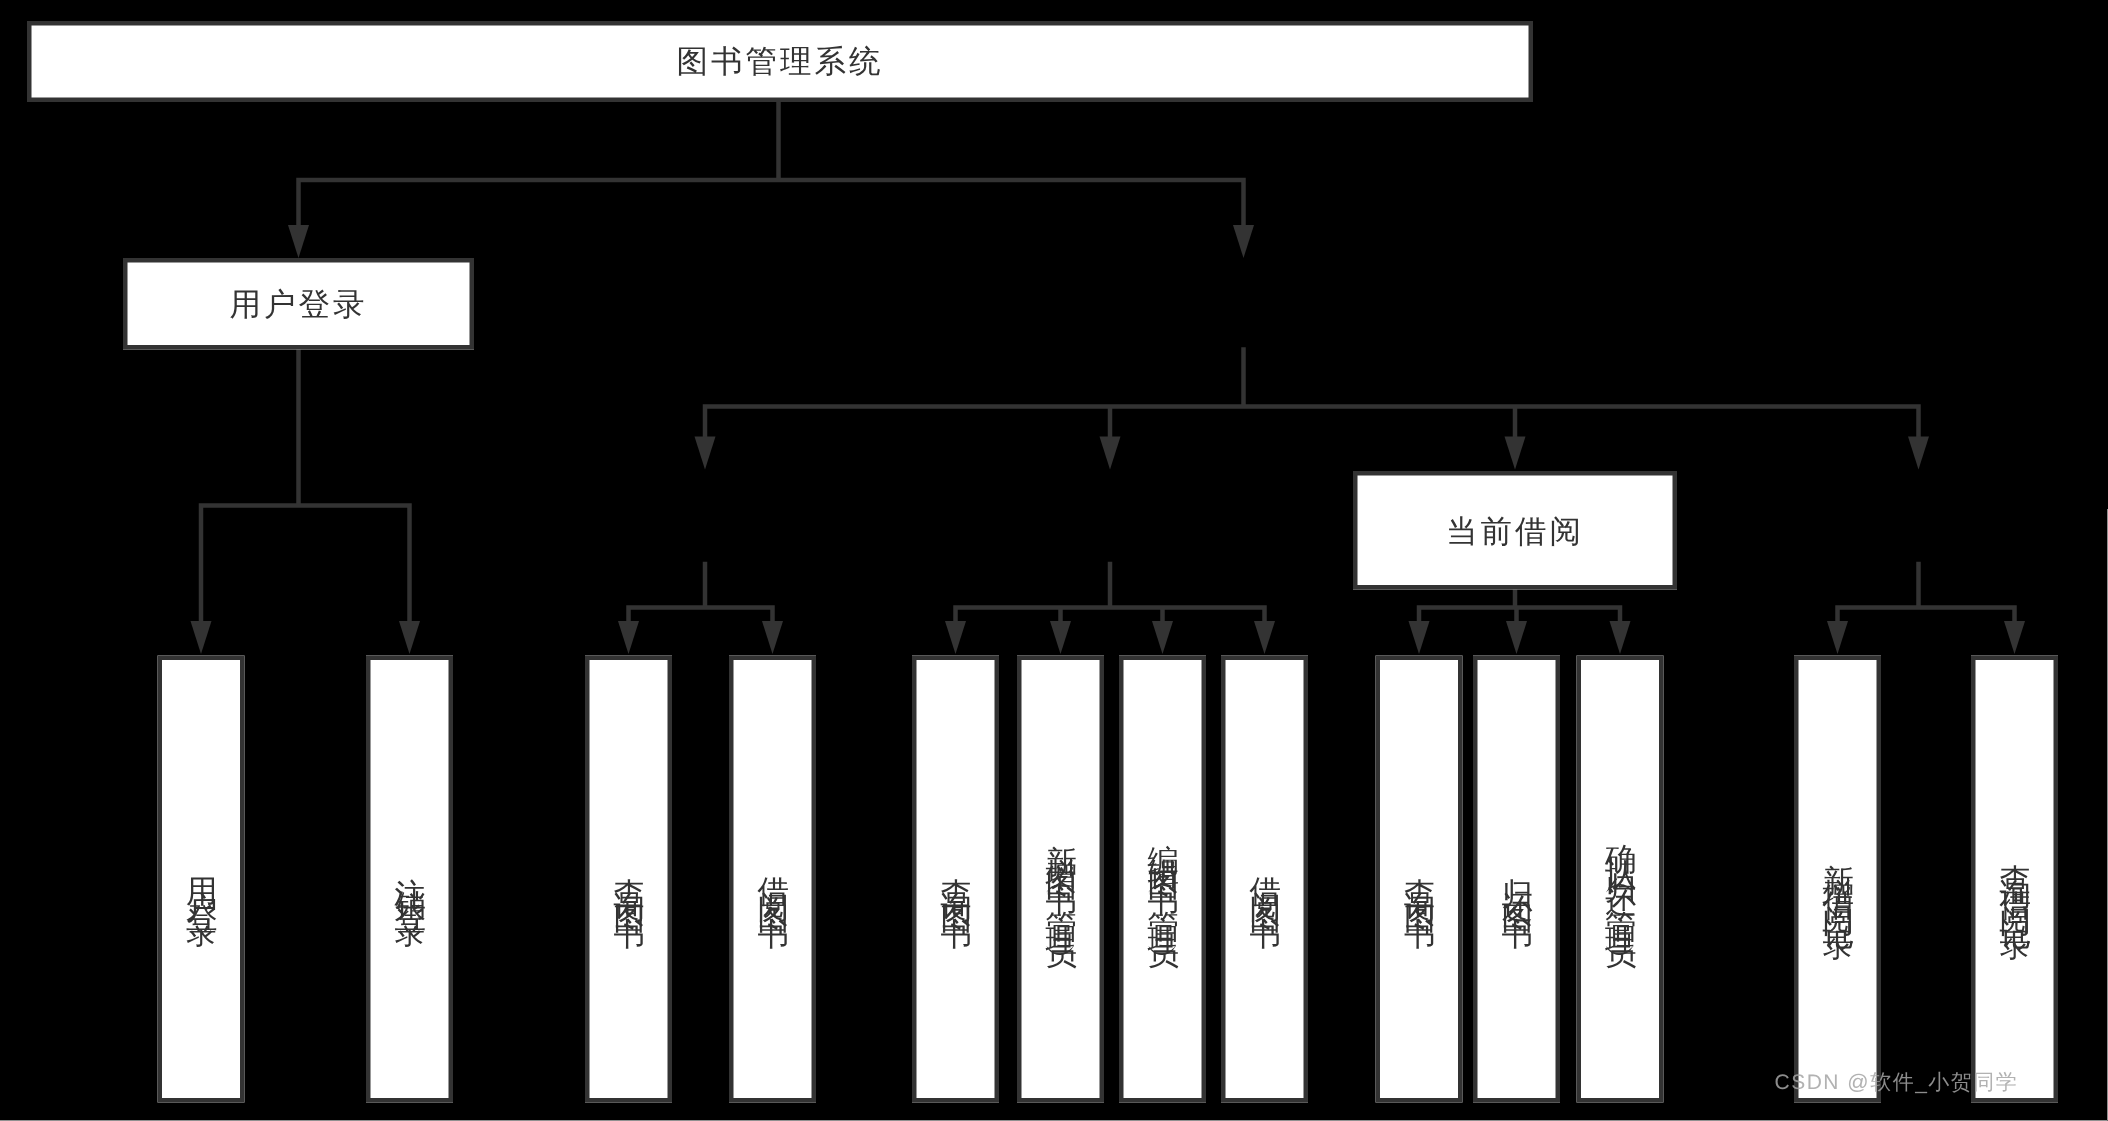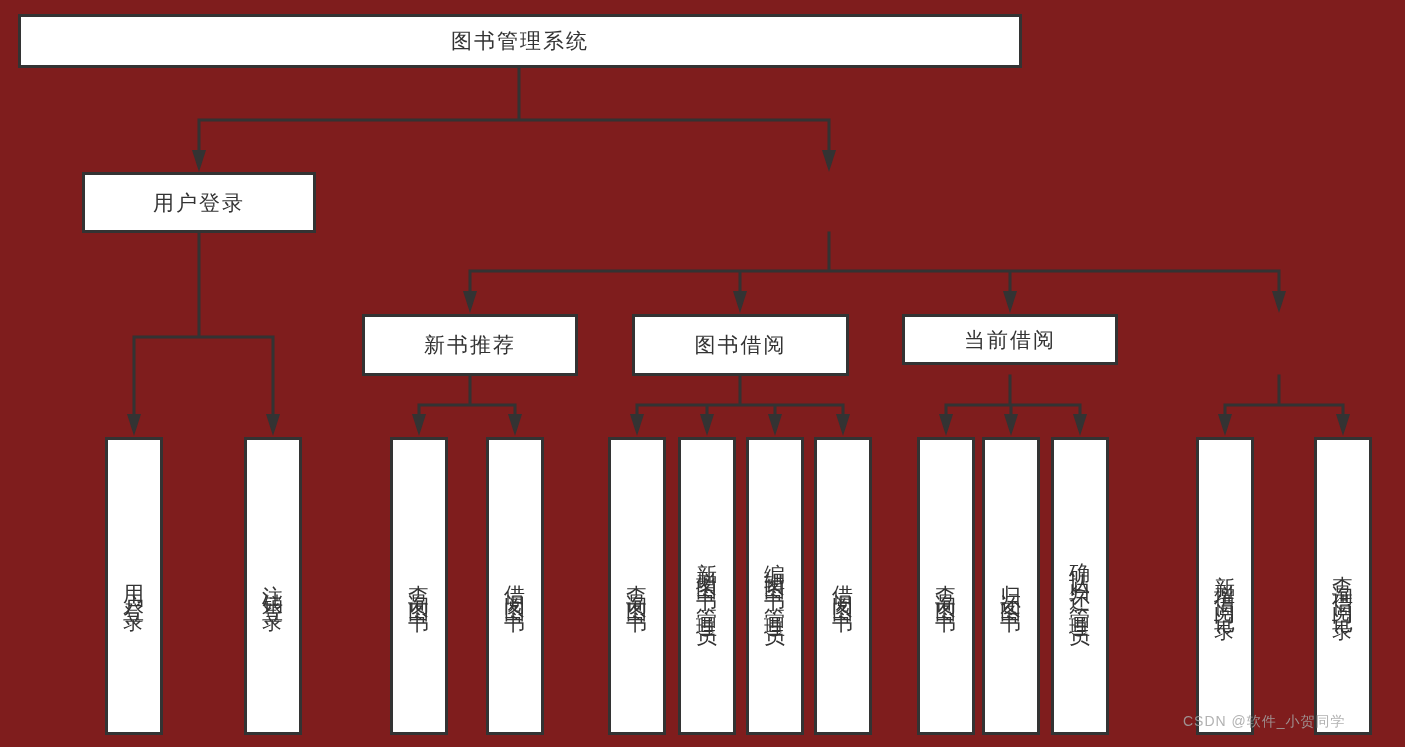--- a/index.html
+++ b/index.html
@@ -1,19 +1,19 @@
 <!DOCTYPE html>
 <html><head>
 <meta charset="utf-8">
 <style>
   html,body{margin:0;padding:0;background:#ffffff;}
   .canvas{
     position:relative;
     width:1405px;height:747px;
-    background:#7f1d1d;
+    background:#000000;
     font-family:"Liberation Sans","DejaVu Sans",sans-serif;
     overflow:hidden;
   }
   .connector-svg{position:absolute;left:0;top:0;z-index:1;}
   .box{
     position:absolute;
     box-sizing:border-box;
     background:#ffffff;
     border:3px solid #333333;
     display:flex;
@@ -82,27 +82,21 @@
   </svg>
 
   <div class="box hbox" style="left:18px;top:14px;width:1004px;height:54px">
     <span class="lbl">图书管理系统</span>
   </div>
 
   <div class="box hbox" style="left:82px;top:172px;width:234px;height:61px">
     <span class="lbl">用户登录</span>
   </div>
 
-  <div class="box hbox" style="left:362px;top:314px;width:216px;height:62px">
-    <span class="lbl">新书推荐</span>
-  </div>
-  <div class="box hbox" style="left:632px;top:314px;width:217px;height:62px">
-    <span class="lbl">图书借阅</span>
-  </div>
-  <div class="box hbox" style="left:902px;top:314px;width:216px;height:51px">
+  <div class="box hbox" style="left:902px;top:314px;width:216px;height:79px">
     <span class="lbl">当前借阅</span>
   </div>
 
   <div class="box vbox" style="left:105px;top:437px;width:58px;height:298px">
     <span class="vlbl">用户登录</span>
   </div>
   <div class="box vbox" style="left:244px;top:437px;width:58px;height:298px">
     <span class="vlbl">注销登录</span>
   </div>
 

